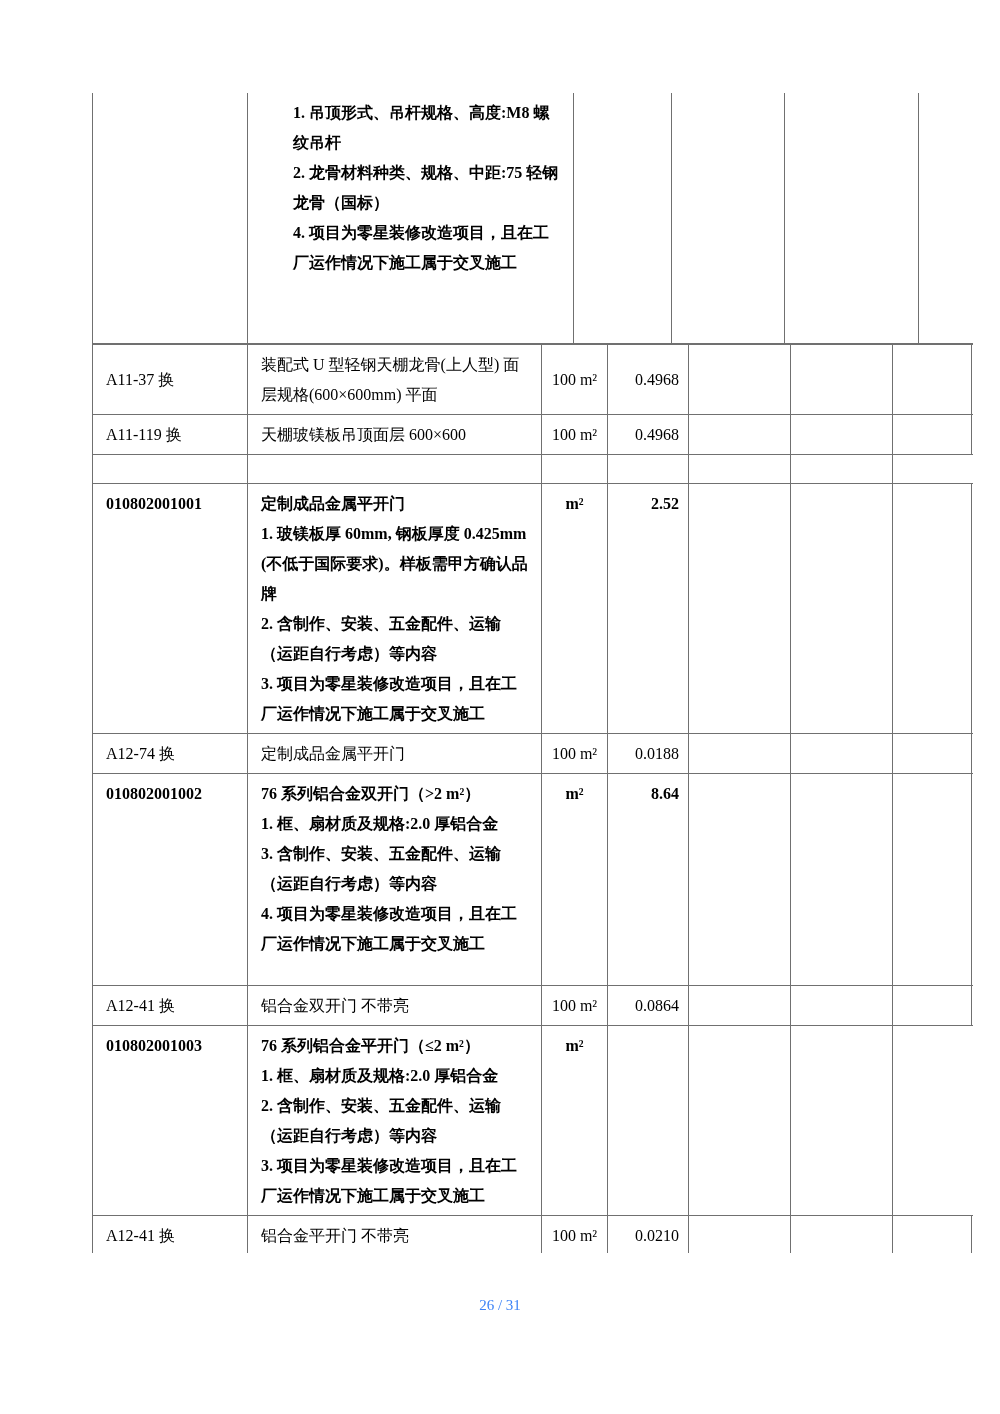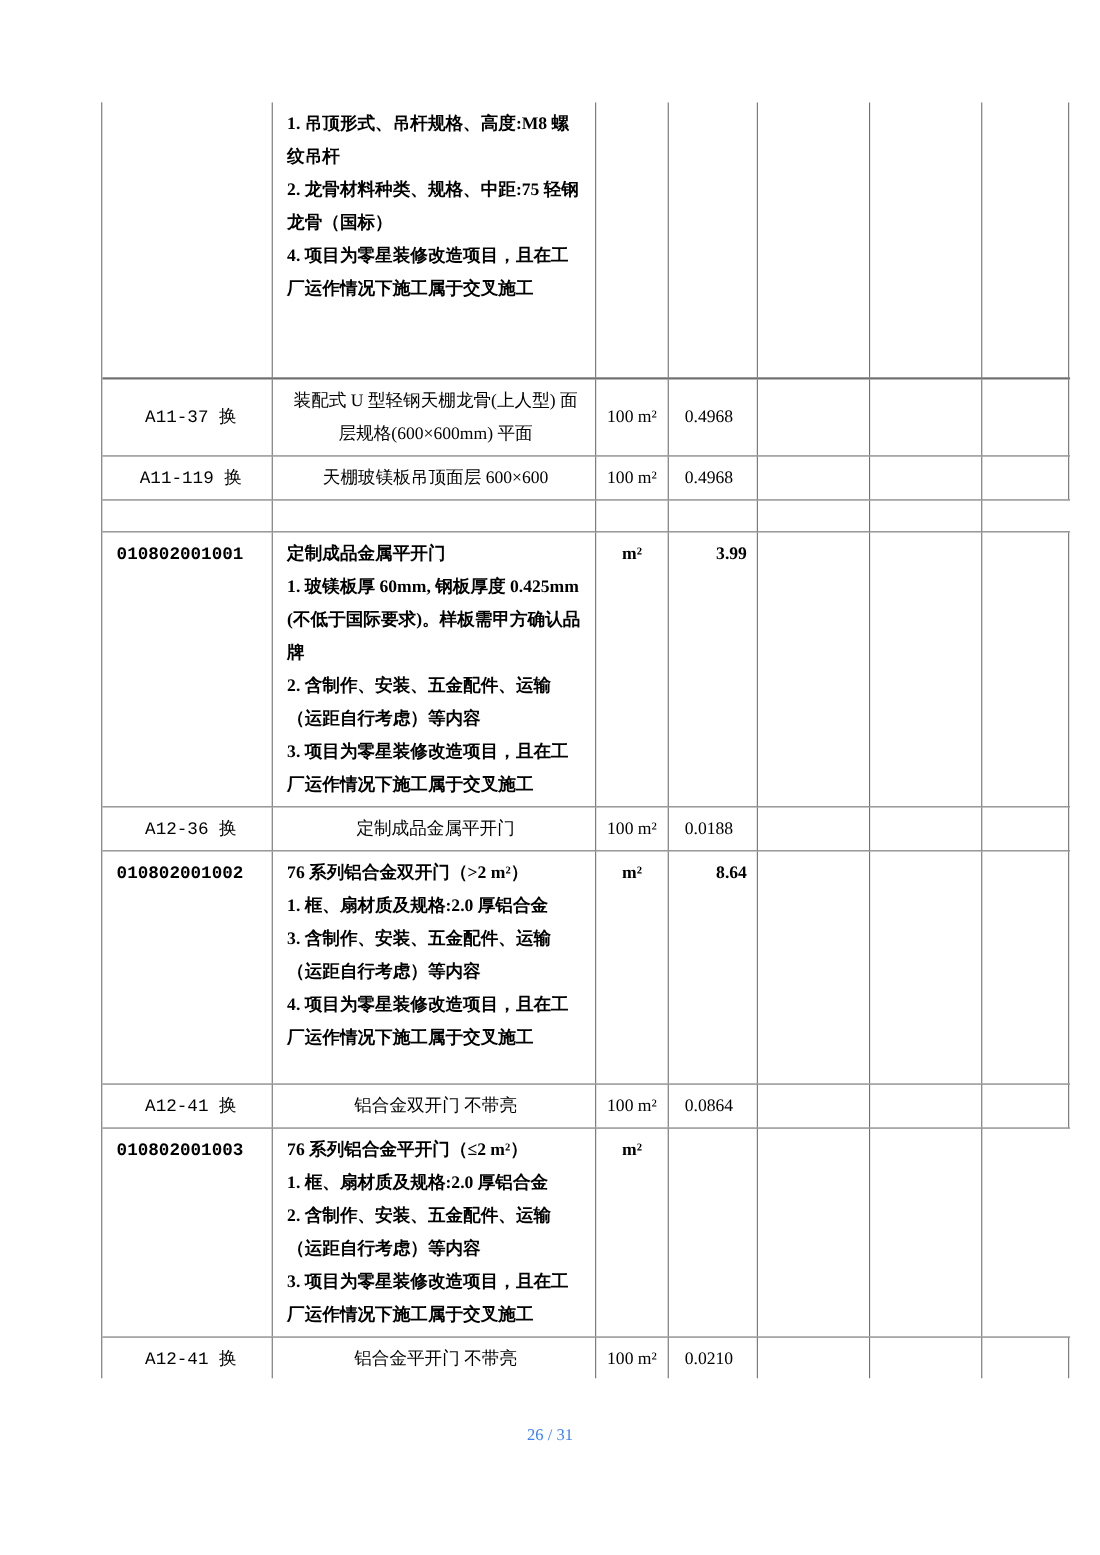--- a/index.html
+++ b/index.html
@@ -22,49 +22,49 @@
     box-sizing:border-box;
   }
   .row:last-child{border-bottom:none;}
   .cell{
     border-right:1px solid #707070;
     box-sizing:border-box;
     font-size:16px;line-height:30px;
     overflow:hidden;
     display:flex;flex-direction:column;justify-content:flex-start;
   }
-  .c-code{padding:5px 6px 4px 13px;font-family:Liberation Mono, monospace;}
+  .c-code{padding:5px 6px 4px 13px;}
   .c-desc{padding:5px 10px 4px 13px;}
   .c-unit{text-align:center;padding:5px 2px 4px 2px;}
   .c-qty{text-align:right;padding:5px 9px 4px 2px;}
   .c-empty{padding:0;}
 
   
-  .row-quota .cell,.row-section .cell{justify-content:center;text-align:center;}
+  .row-quota .cell,.row-section .cell{justify-content:center;}
   
   .row-cont{border-bottom-width:2px;}
   .row-item .c-code,.row-item .c-unit,.row-item .c-qty,
   .row-item .item-title,.row-item .dline,
   .row-cont .dline,
   .row-section .c-desc{font-weight:bold;}
 
   .dline,.item-title{white-space:normal;word-break:break-all;}
 
   
   .footer{
     position:absolute;top:1297px;left:0;width:100%;
     text-align:center;font-size:15px;color:#3b82f6;
   }
 </style>
 </head>
 <body>
 
 <div class="page">
   <div class="tbl">
-      <div class="row row-cont" style="min-height: 252px;">
+      <div class="row row-cont" style="min-height: 252px; gap: 32px;">
         <div class="cell c-code"></div>
         <div class="cell c-desc">
           <div class="dline">1. 吊顶形式、吊杆规格、高度:M8 螺纹吊杆</div>
           <div class="dline">2. 龙骨材料种类、规格、中距:75 轻钢龙骨（国标）</div>
           <div class="dline">4. 项目为零星装修改造项目，且在工厂运作情况下施工属于交叉施工</div>
         </div>
         <div class="cell c-unit"></div>
         <div class="cell c-qty"></div>
         <div class="cell c-empty"></div>
         <div class="cell c-empty"></div>
@@ -102,27 +102,27 @@
       </div>
       <div class="row row-item" style="min-height: 212px;">
         <div class="cell c-code">010802001001</div>
         <div class="cell c-desc">
           <div class="item-title">定制成品金属平开门</div>
           <div class="dline">1. 玻镁板厚 60mm, 钢板厚度 0.425mm(不低于国际要求)。样板需甲方确认品牌</div>
           <div class="dline">2. 含制作、安装、五金配件、运输（运距自行考虑）等内容</div>
           <div class="dline">3. 项目为零星装修改造项目，且在工厂运作情况下施工属于交叉施工</div>
         </div>
         <div class="cell c-unit">m²</div>
-        <div class="cell c-qty">3.99</div>
+        <div class="cell c-qty">2.52</div>
         <div class="cell c-empty"></div>
         <div class="cell c-empty"></div>
         <div class="cell c-empty"></div>
       </div>
       <div class="row row-quota" style="min-height: 35px;">
-        <div class="cell c-code">A12-36 换</div>
+        <div class="cell c-code">A12-74 换</div>
         <div class="cell c-desc">
           <div class="item-title">定制成品金属平开门</div>
         </div>
         <div class="cell c-unit">100 m²</div>
         <div class="cell c-qty">0.0188</div>
         <div class="cell c-empty"></div>
         <div class="cell c-empty"></div>
         <div class="cell c-empty"></div>
       </div>
       <div class="row row-item" style="min-height: 212px;">

